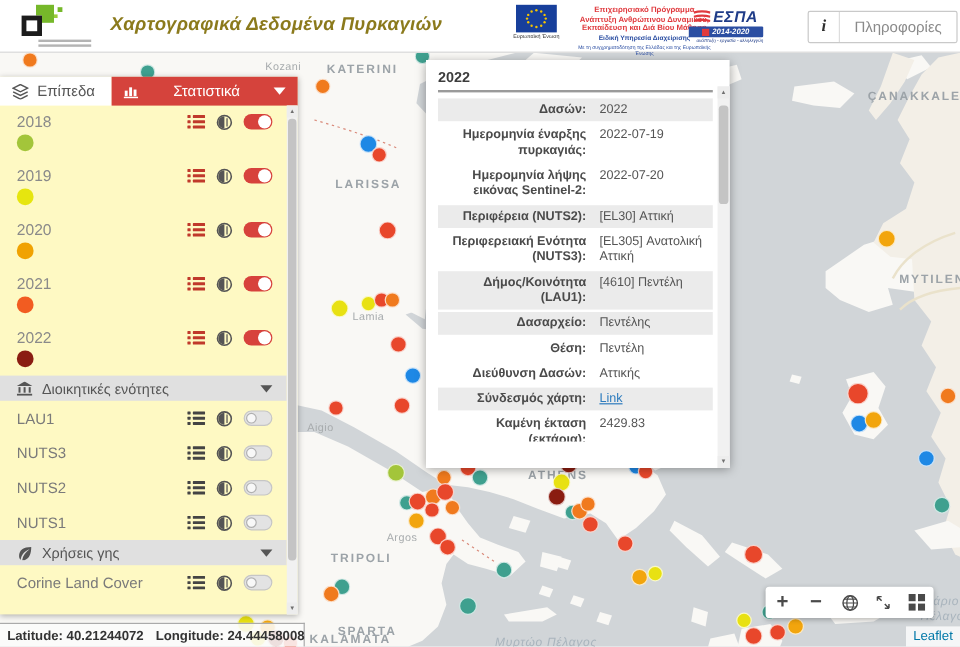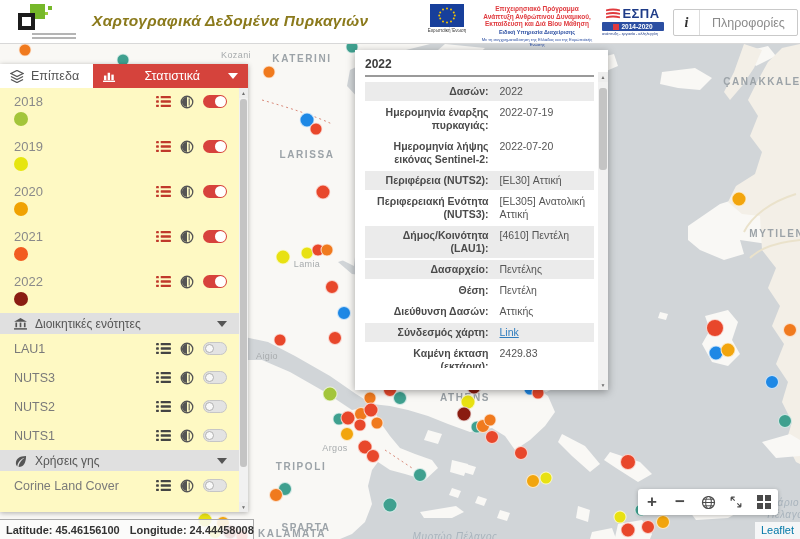--- a/index.html
+++ b/index.html
@@ -16,21 +16,21 @@
   .org-caption div { height:2px; background:#b4b4b4; margin-bottom:2px; }
   .app-title { position:absolute; left:92px; top:12px; font-size:15.5px; font-weight:bold; font-style:italic; color:#8b7a1c; letter-spacing:.3px; }
 
   .eu-block { position:absolute; left:425px; top:4px; width:44px; text-align:center; }
   .eu-flag { width:34px; height:23px; background:#173f9b; margin:0 auto; position:relative; }
   .eu-caption { font-size:4.5px; color:#333; margin-top:1px; line-height:5px; }
   .prog-block { position:absolute; left:478px; top:5px; width:118px; text-align:center; }
   .prog-l1 { font-size:6.5px; font-weight:bold; color:#e03a3e; line-height:7.5px; }
   .prog-l2 { font-size:5.5px; color:#2b4ea2; font-weight:bold; margin-top:1px; }
   .prog-l3 { font-size:4.2px; color:#2b4ea2; margin-top:2px; }
-  .espa-block { position:absolute; left:602px; top:6px; width:62px; text-align:left; }
+  .espa-block { position:absolute; left:574px; top:6px; width:62px; text-align:right;font-style:italic; }
   .espa-row { display:flex; align-items:center; justify-content:center; gap:2px; }
   .espa-name { font-size:13px; font-weight:bold; color:#1f3c88; letter-spacing:.5px; }
   .espa-band { display:flex; align-items:center; justify-content:center; gap:2px; background:#2b4ea2; border-radius:1px; padding:1px 3px; margin-top:1px; }
   .espa-chip { width:6px; height:6px; background:#e03a3e; }
   .espa-period { font-size:6.5px; font-weight:bold; color:#fff; }
   .espa-motto { font-size:3.8px; color:#1f3c88; margin-top:1px; }
   .info-btn { position:absolute; left:673px; top:9px; height:27px; display:flex; align-items:stretch; border:1px solid #c9c9c9; border-radius:2px; background:#fff; cursor:pointer; }
   .info-i { width:26px; display:flex; align-items:center; justify-content:center; font-family:"Liberation Serif",serif; font-style:italic; font-weight:bold; font-size:14px; color:#2f2f2f; border-right:1px solid #ddd; }
   .info-label { display:flex; align-items:center; padding:0 12px; font-size:12.5px; color:#8a8a8a; }
 
@@ -329,21 +329,21 @@
       <svg width="14" height="14" viewBox="0 0 14 14" fill="#4a4a4a">
           <rect x="0" y="0" width="6" height="6"></rect>
           <rect x="8" y="0" width="6" height="6"></rect>
           <rect x="0" y="8" width="6" height="6"></rect>
           <rect x="8" y="8" width="6" height="6"></rect>
         </svg>
     </div>
   </div>
 
   <div class="coords-bar">
-    <span>Latitude: 45.46156100</span>
+    <span>Latitude: 40.21244072</span>
     <span>Longitude: 24.44458008</span>
   </div>
   <div class="leaflet-attr">Leaflet</div>
 </div>
 
 <aside class="sidebar">
   <div class="tabs">
     <div class="tab tab-layers">
       <svg width="14" height="13" viewBox="0 0 16 15">
         <polygon points="8,0.5 15,4 8,7.5 1,4" fill="none" stroke="#555" stroke-width="1.4"></polygon>

